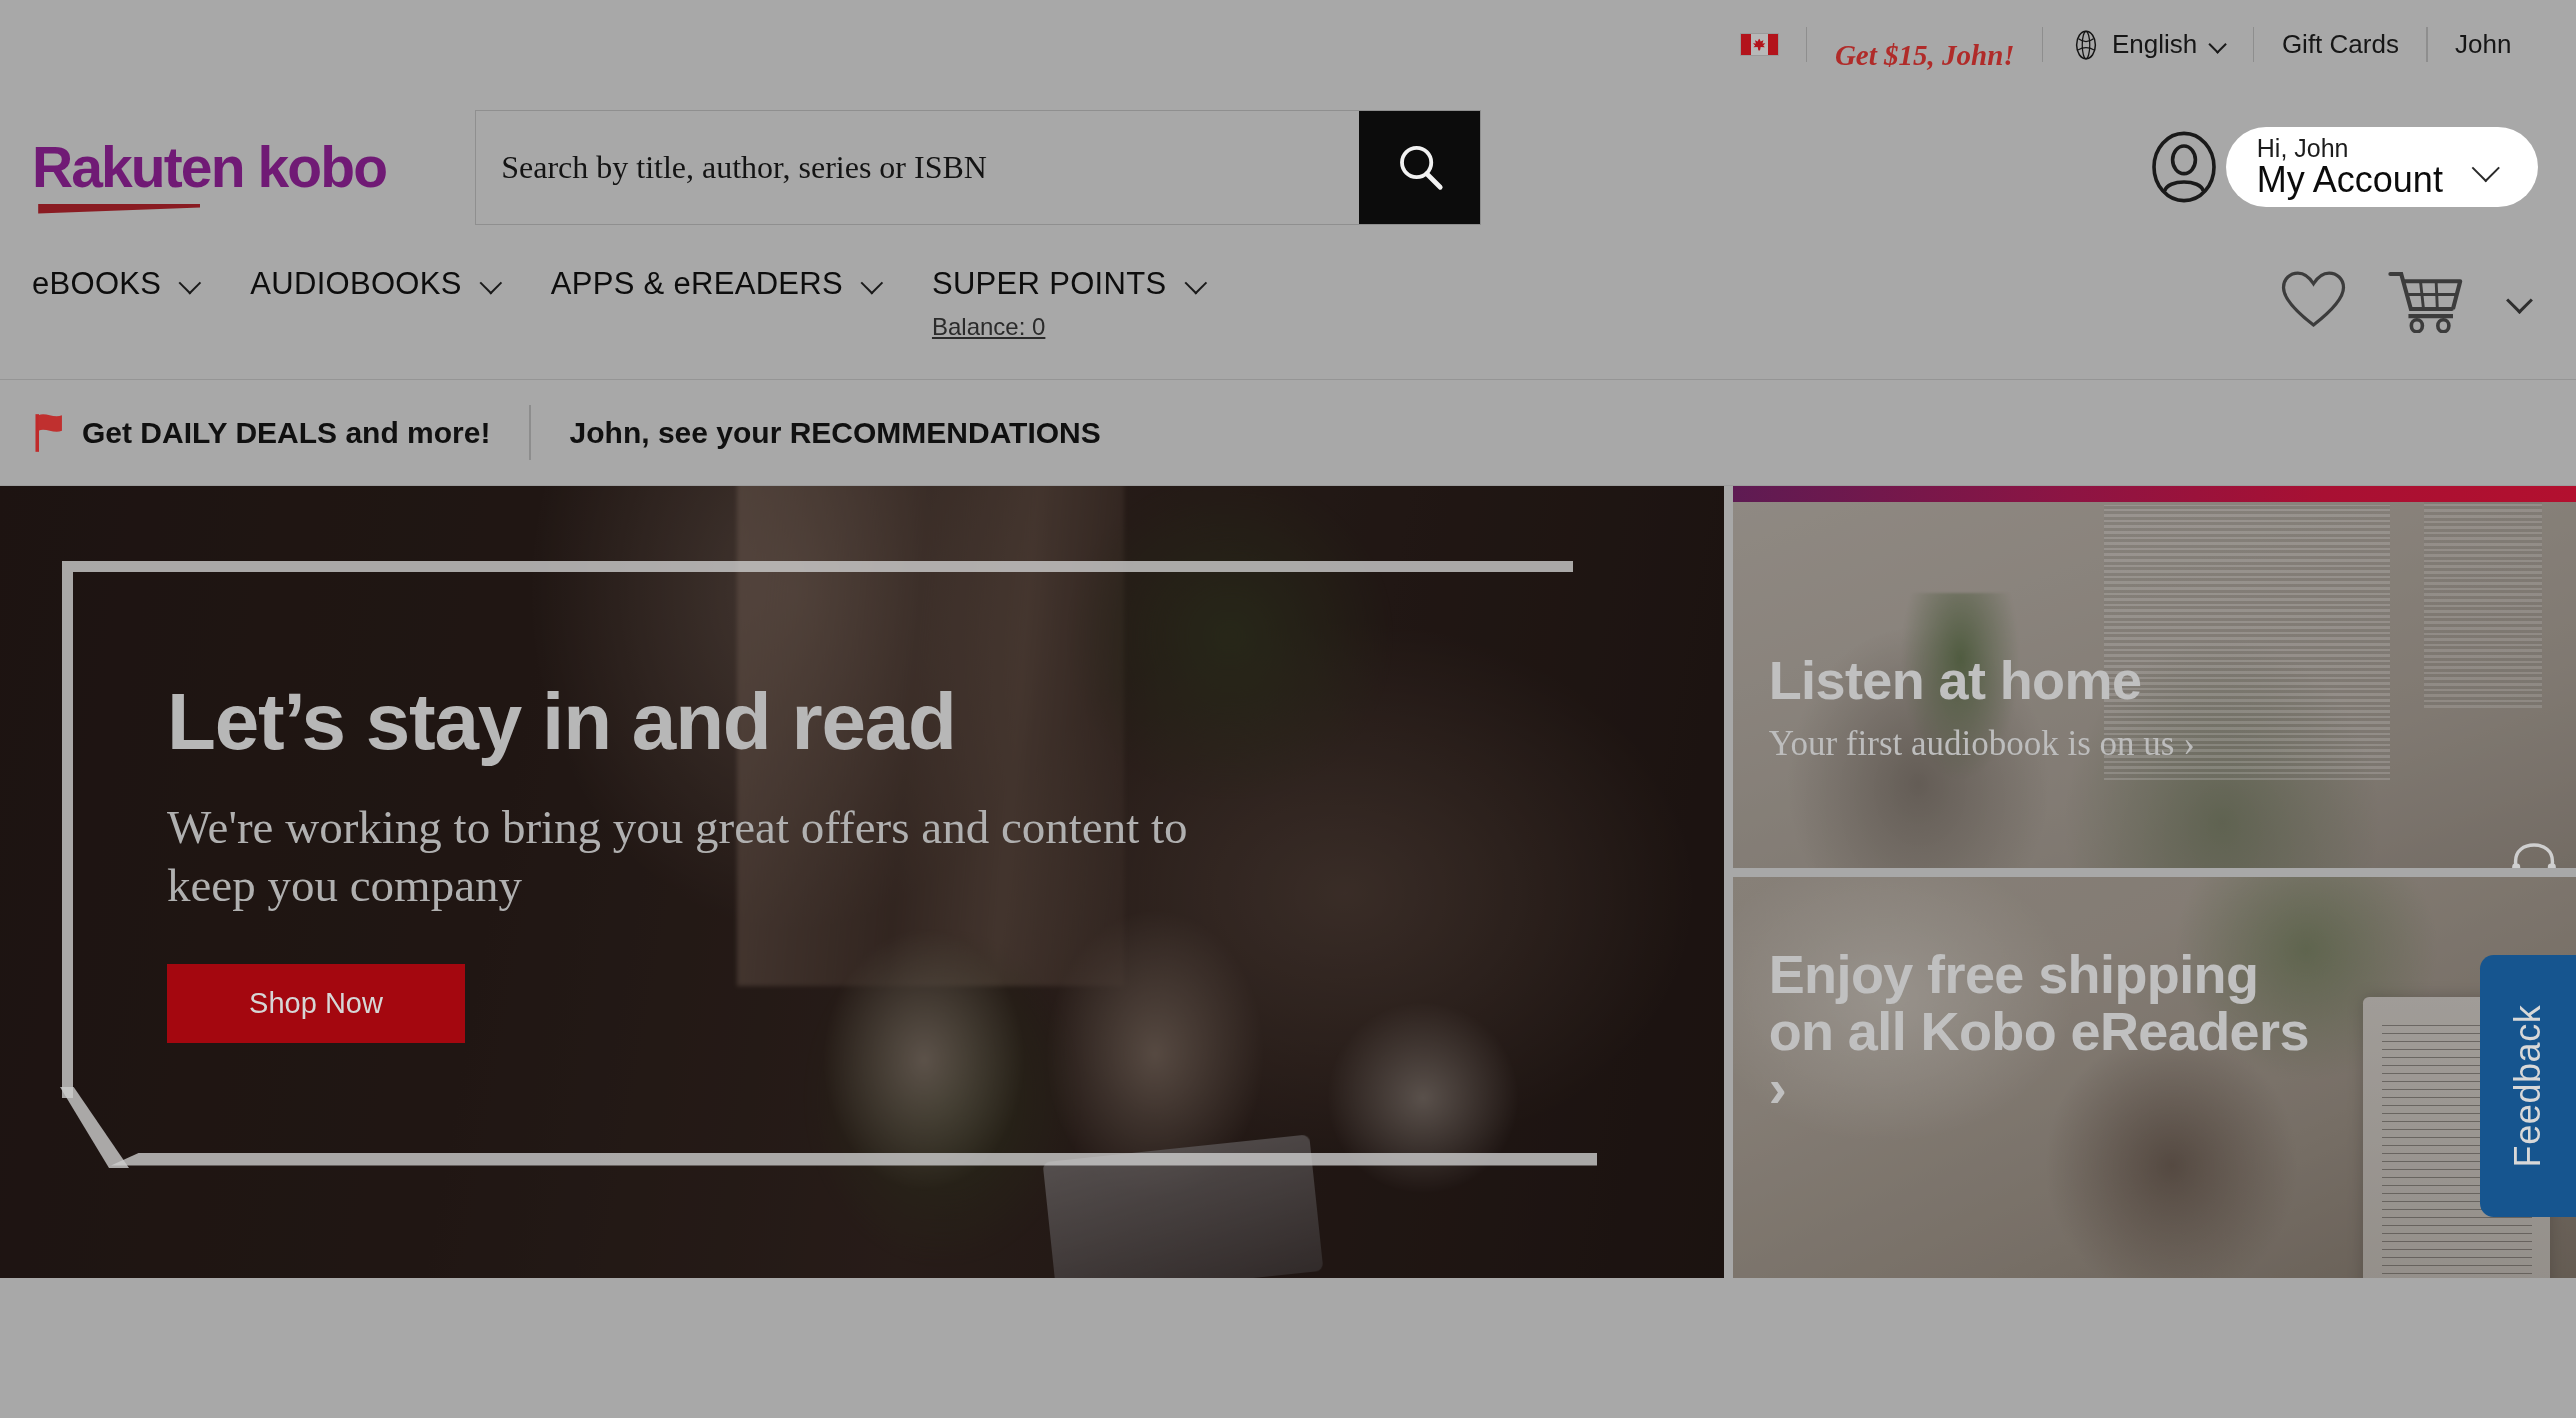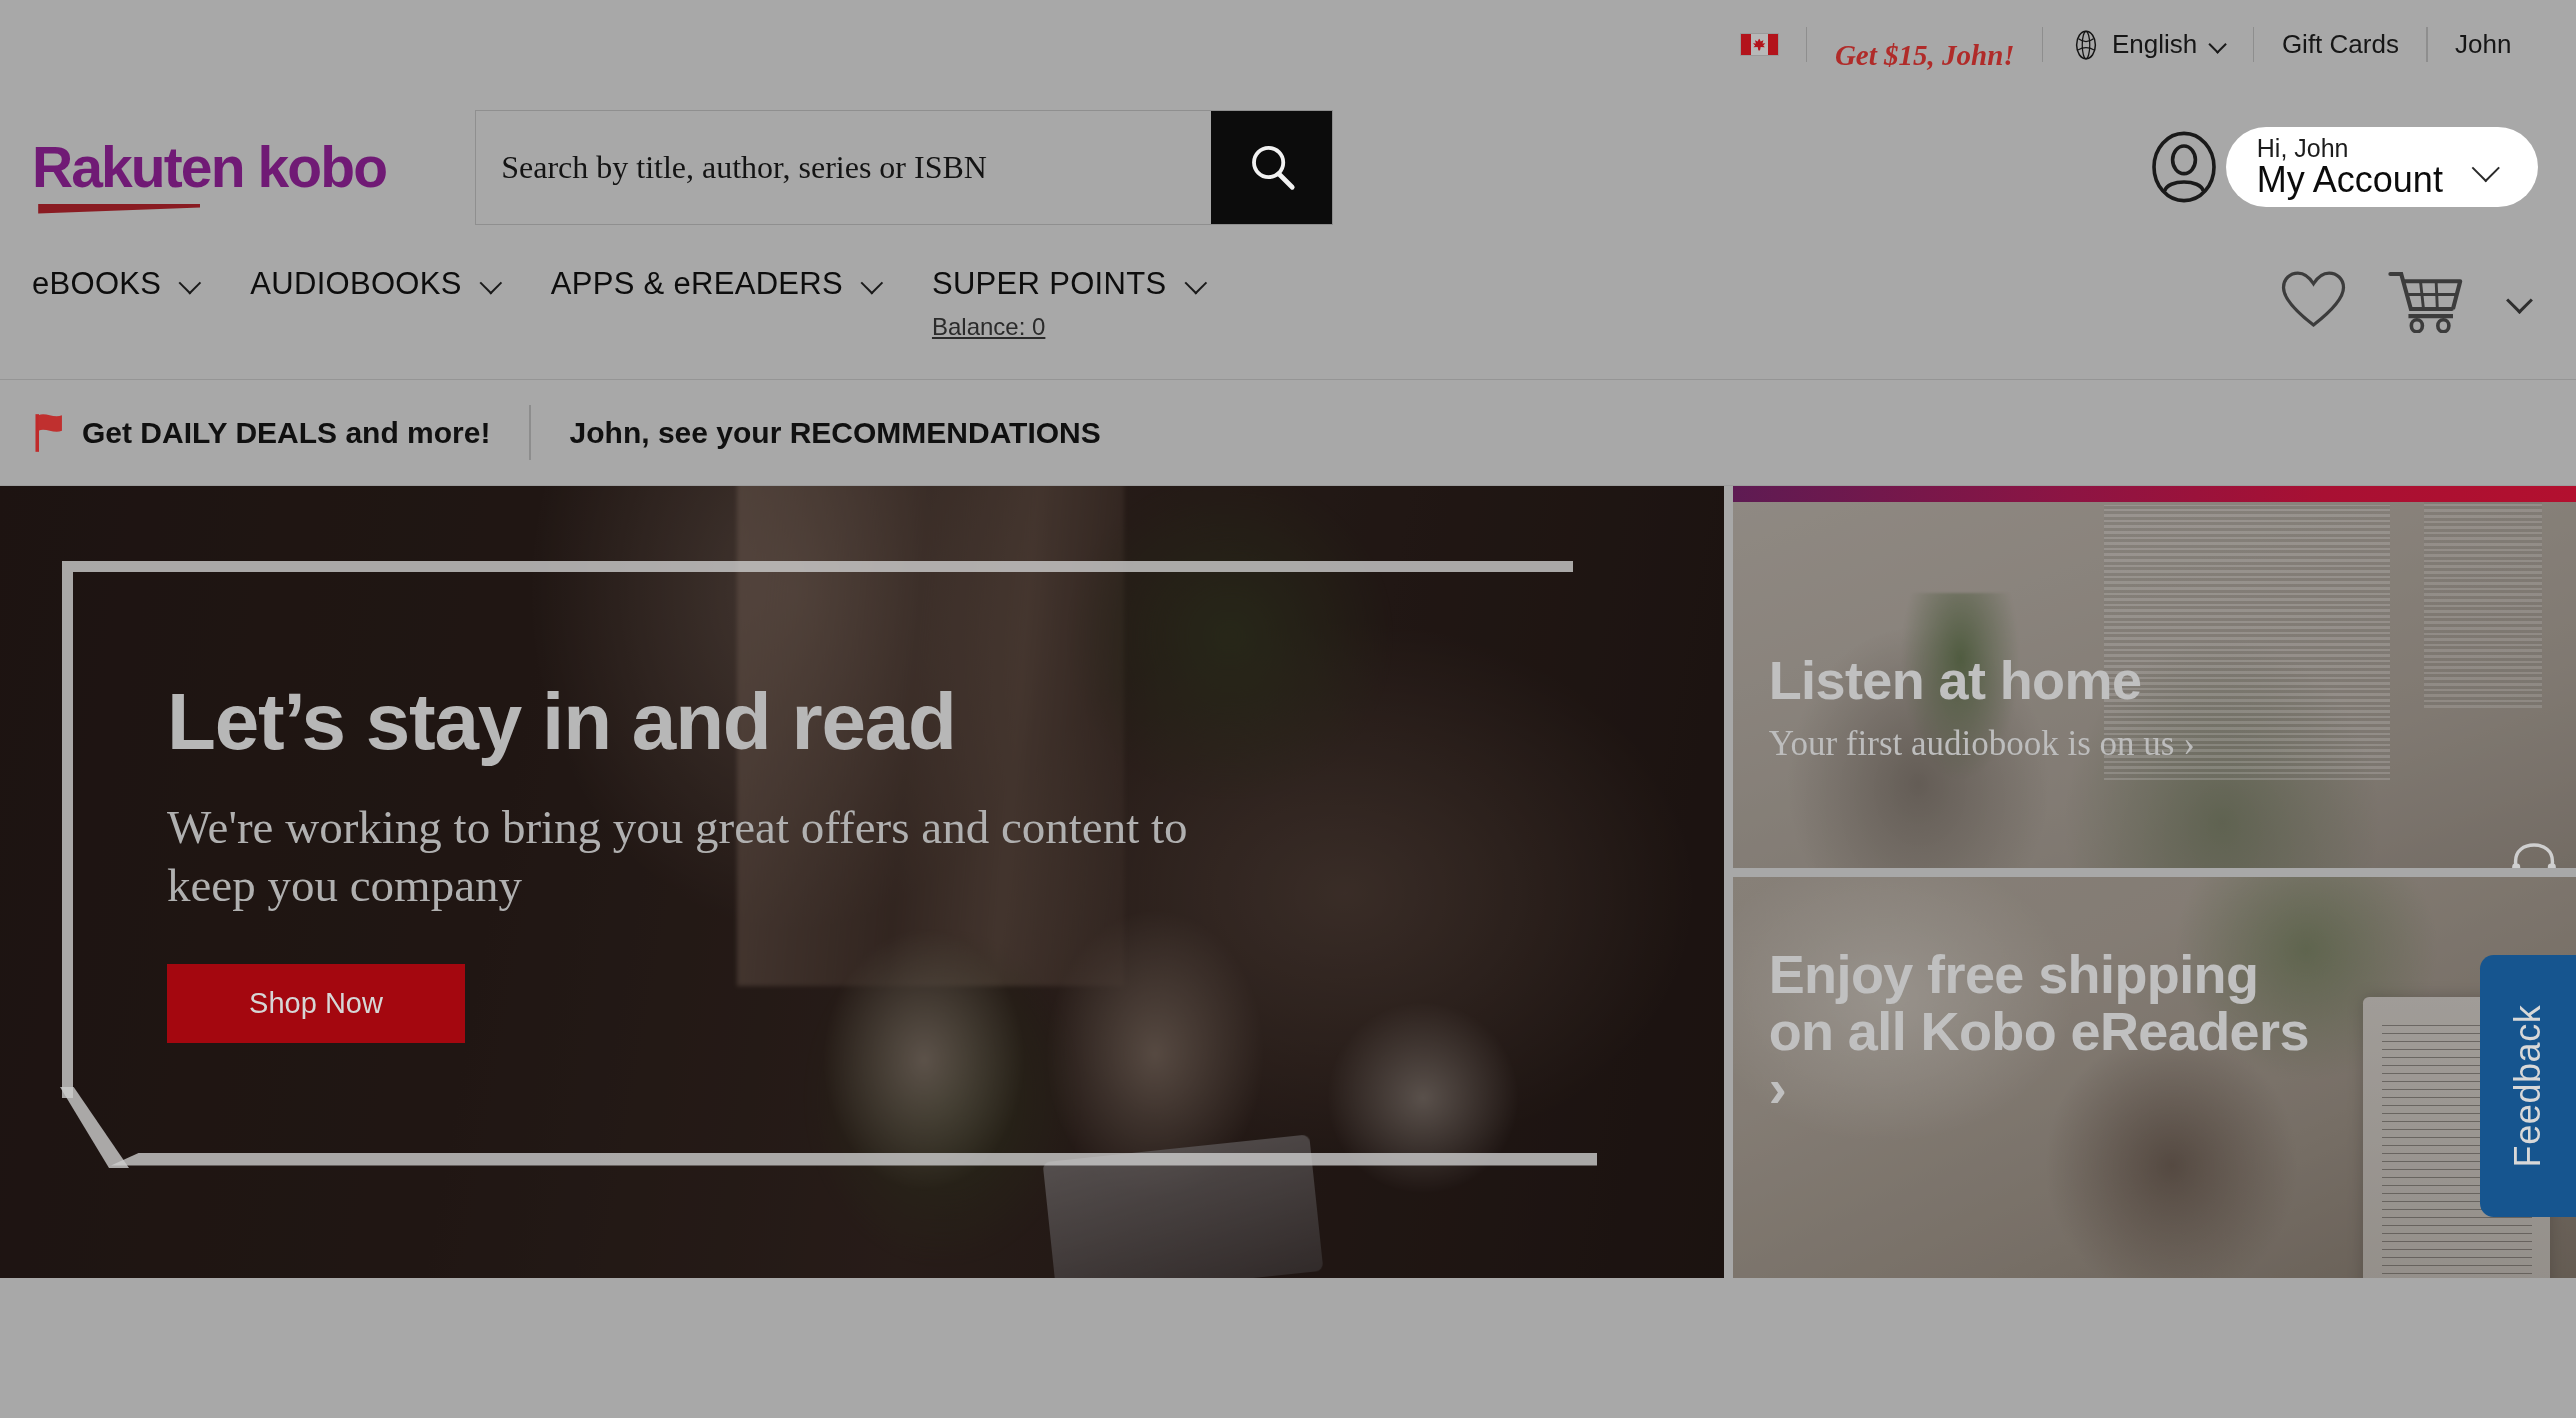--- a/index.html
+++ b/index.html
@@ -74,21 +74,21 @@
     width: 437px;
   }
   .logo .swoosh {
     position: absolute; left: 6.2px; top: 65px;
     width: 162px; height: 10px;
     background: #8a1b22;
     clip-path: polygon(0 0, 100% 0, 100% 40%, 0 100%);
   }
   .searchwrap {
     margin-left: 6.2px;
-    width: 858px; height: 115px;
+    width: 1006px; height: 115px;
     background: #a8a8a8;
     border: 1.9px solid #8f8f8f;
     display: flex; align-items: stretch;
     position: relative;
   }
   .search-input {
     flex: 1; border: 0; background: transparent; outline: none;
     font-family: "Liberation Serif", serif;
     font-size: 32px; color: #141414;
     padding-left: 25px;

